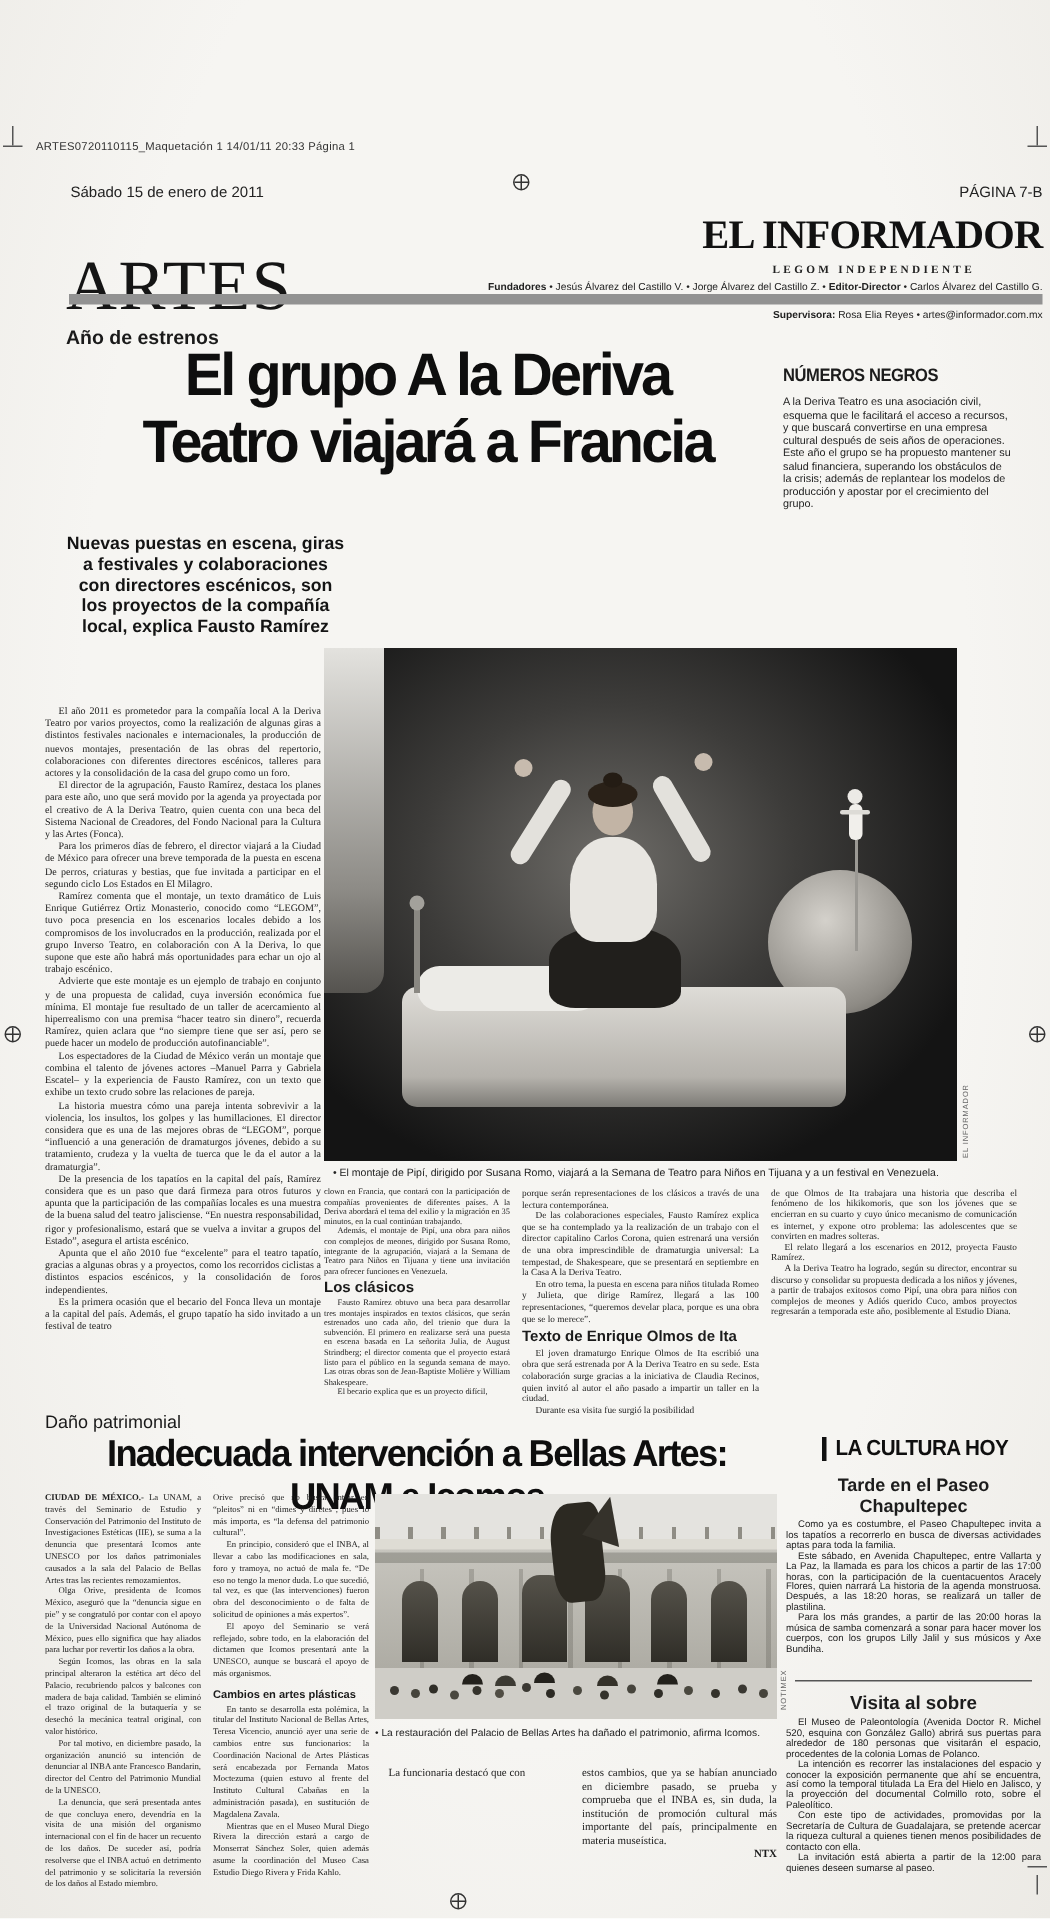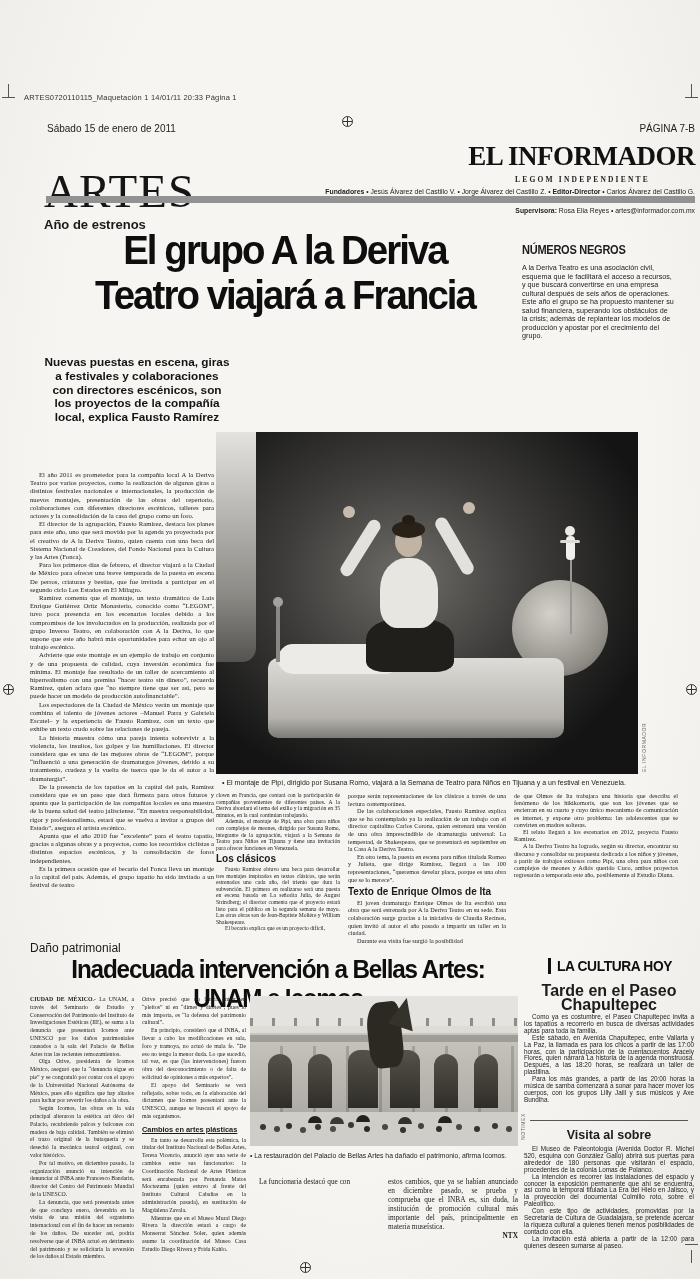--- a/index.html
+++ b/index.html
@@ -79,21 +79,21 @@
   .integrantes{margin-top:7px;font-family:"Liberation Sans",sans-serif;}
   .int-title{font-weight:bold;font-size:9.5px;letter-spacing:-.2px;transform:scaleX(.94);transform-origin:left;}
   .int-item{font-size:6.8px;font-weight:bold;line-height:12px;color:#222;}
   .int-item .b{margin-right:3px;font-size:6px;}
   
   .kicker2{position:absolute;left:30px;top:941px;font-size:12px;font-weight:500;color:#1a1a1a;}
   .headline2{position:absolute;left:36px;top:955px;width:484px;text-align:center;
     font-weight:bold;font-size:25px;letter-spacing:-1.2px;color:#0e0e0e;transform:scaleX(.97);}
   .ba-col{position:absolute;top:996px;width:104px;font-size:5.8px;line-height:7.8px;}
   .ba-c1{left:30px;} .ba-c2{left:142px;}
-  .ba-c2 .subhead{font-size:7.4px;text-decoration:underline;}
+  .ba-c2 .subhead{font-size:7.4px;}
   .photo-ba{position:absolute;left:250px;top:996px;width:268px;height:150px;overflow:hidden;
     background:linear-gradient(#e4e3df 0 22%, #cfcdc7 22% 100%);}
   .ba-facade{position:absolute;left:0;top:30px;width:268px;height:86px;
     background:linear-gradient(#c9c7c0,#aeaca4);}
   .ba-cornice{position:absolute;left:0;top:30px;width:268px;height:7px;background:#dedcd4;box-shadow:0 9px 0 rgba(90,88,80,.35);}
   .ba-roofline{position:absolute;left:0;top:22px;width:268px;height:8px;
     background:repeating-linear-gradient(90deg,#8f8d85 0 3px,transparent 3px 22px);}
   .ba-arch{position:absolute;top:58px;width:24px;height:54px;border-radius:12px 12px 0 0;
     background:linear-gradient(#55524a,#2f2d27);}
   .ba-col-strip{position:absolute;left:0;top:50px;width:268px;height:66px;
@@ -109,21 +109,21 @@
   .ba-umbrella{position:absolute;left:58px;top:120px;width:14px;height:7px;border-radius:7px 7px 0 0;background:#23211c;
     box-shadow:22px 1px 0 #3c3a33,48px -1px 0 #23211c,90px 1px 0 #343129,130px 0 0 #23211c;}
   .caption-ba{position:absolute;left:250px;top:1152px;width:268px;font-size:6.8px;line-height:8.4px;}
   .ba-c3{position:absolute;left:250px;top:1177px;width:128px;font-size:7.3px;line-height:9px;}
   .ba-c4{position:absolute;left:388px;top:1177px;width:130px;font-size:7.3px;line-height:9px;}
   .ntx{text-align:right;font-weight:bold;text-indent:0 !important;}
   
   .ch-header{position:absolute;left:524px;top:958px;display:flex;align-items:center;gap:6px;margin-left:24px;}
   .ch-bar{width:3px;height:16px;background:#111;}
   .ch-title{font-weight:bold;font-size:14.5px;letter-spacing:-.4px;transform:scaleX(.95);transform-origin:left;color:#0f0f0f;}
-  .ch-head1{position:absolute;left:524px;top:984px;width:170px;text-align:center;font-weight:bold;font-size:16px;line-height:13.5px;}
+  .ch-head1{position:absolute;left:524px;top:984px;width:170px;text-align:center;font-weight:bold;font-size:12px;line-height:13.5px;}
   .ch-body{position:absolute;width:170px;font-size:6.4px;line-height:6.9px;text-align:justify;color:#222;}
   .ch-body p{margin:0;text-indent:8px;}
   .ch-body1{left:524px;top:1014px;}
   .ch-div{position:absolute;left:530px;top:1120px;width:158px;height:1px;background:#555;}
   .ch-head2{position:absolute;left:524px;top:1128px;width:170px;text-align:center;font-weight:bold;font-size:12.5px;}
   .ch-body2{left:524px;top:1146px;}
   b.inb{font-weight:bold;}
 </style>
 </head>
 <body>

